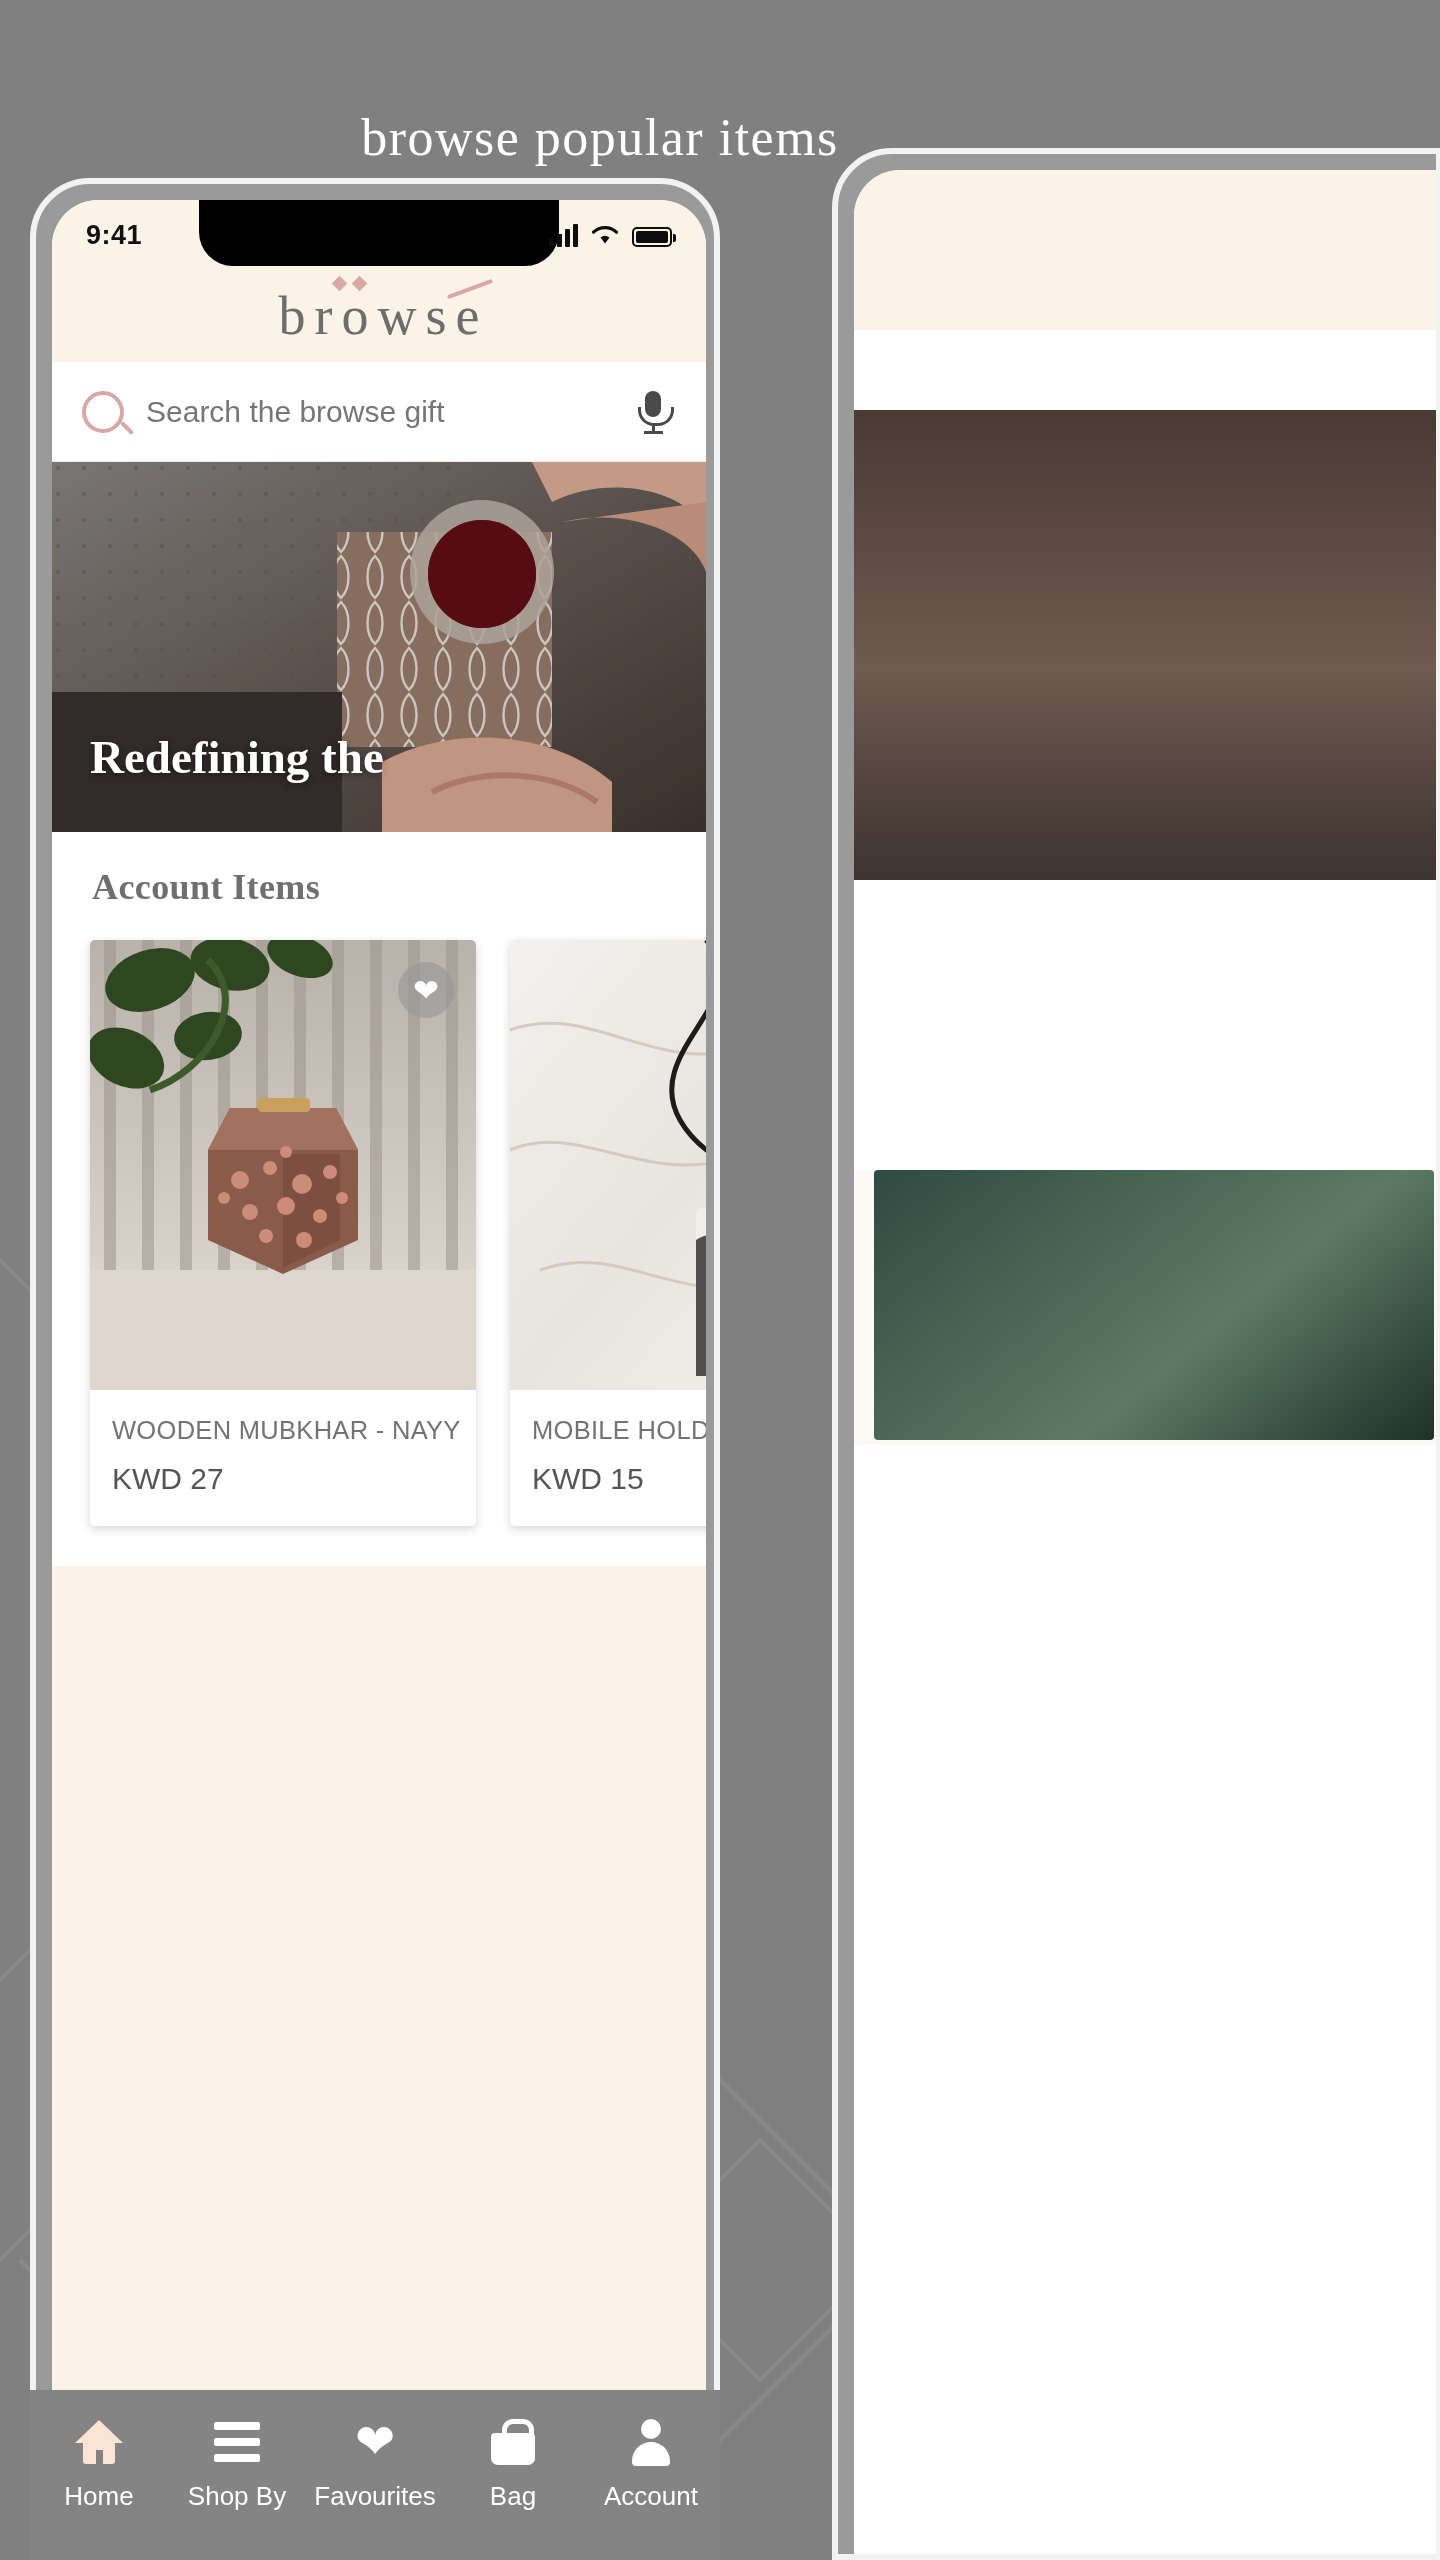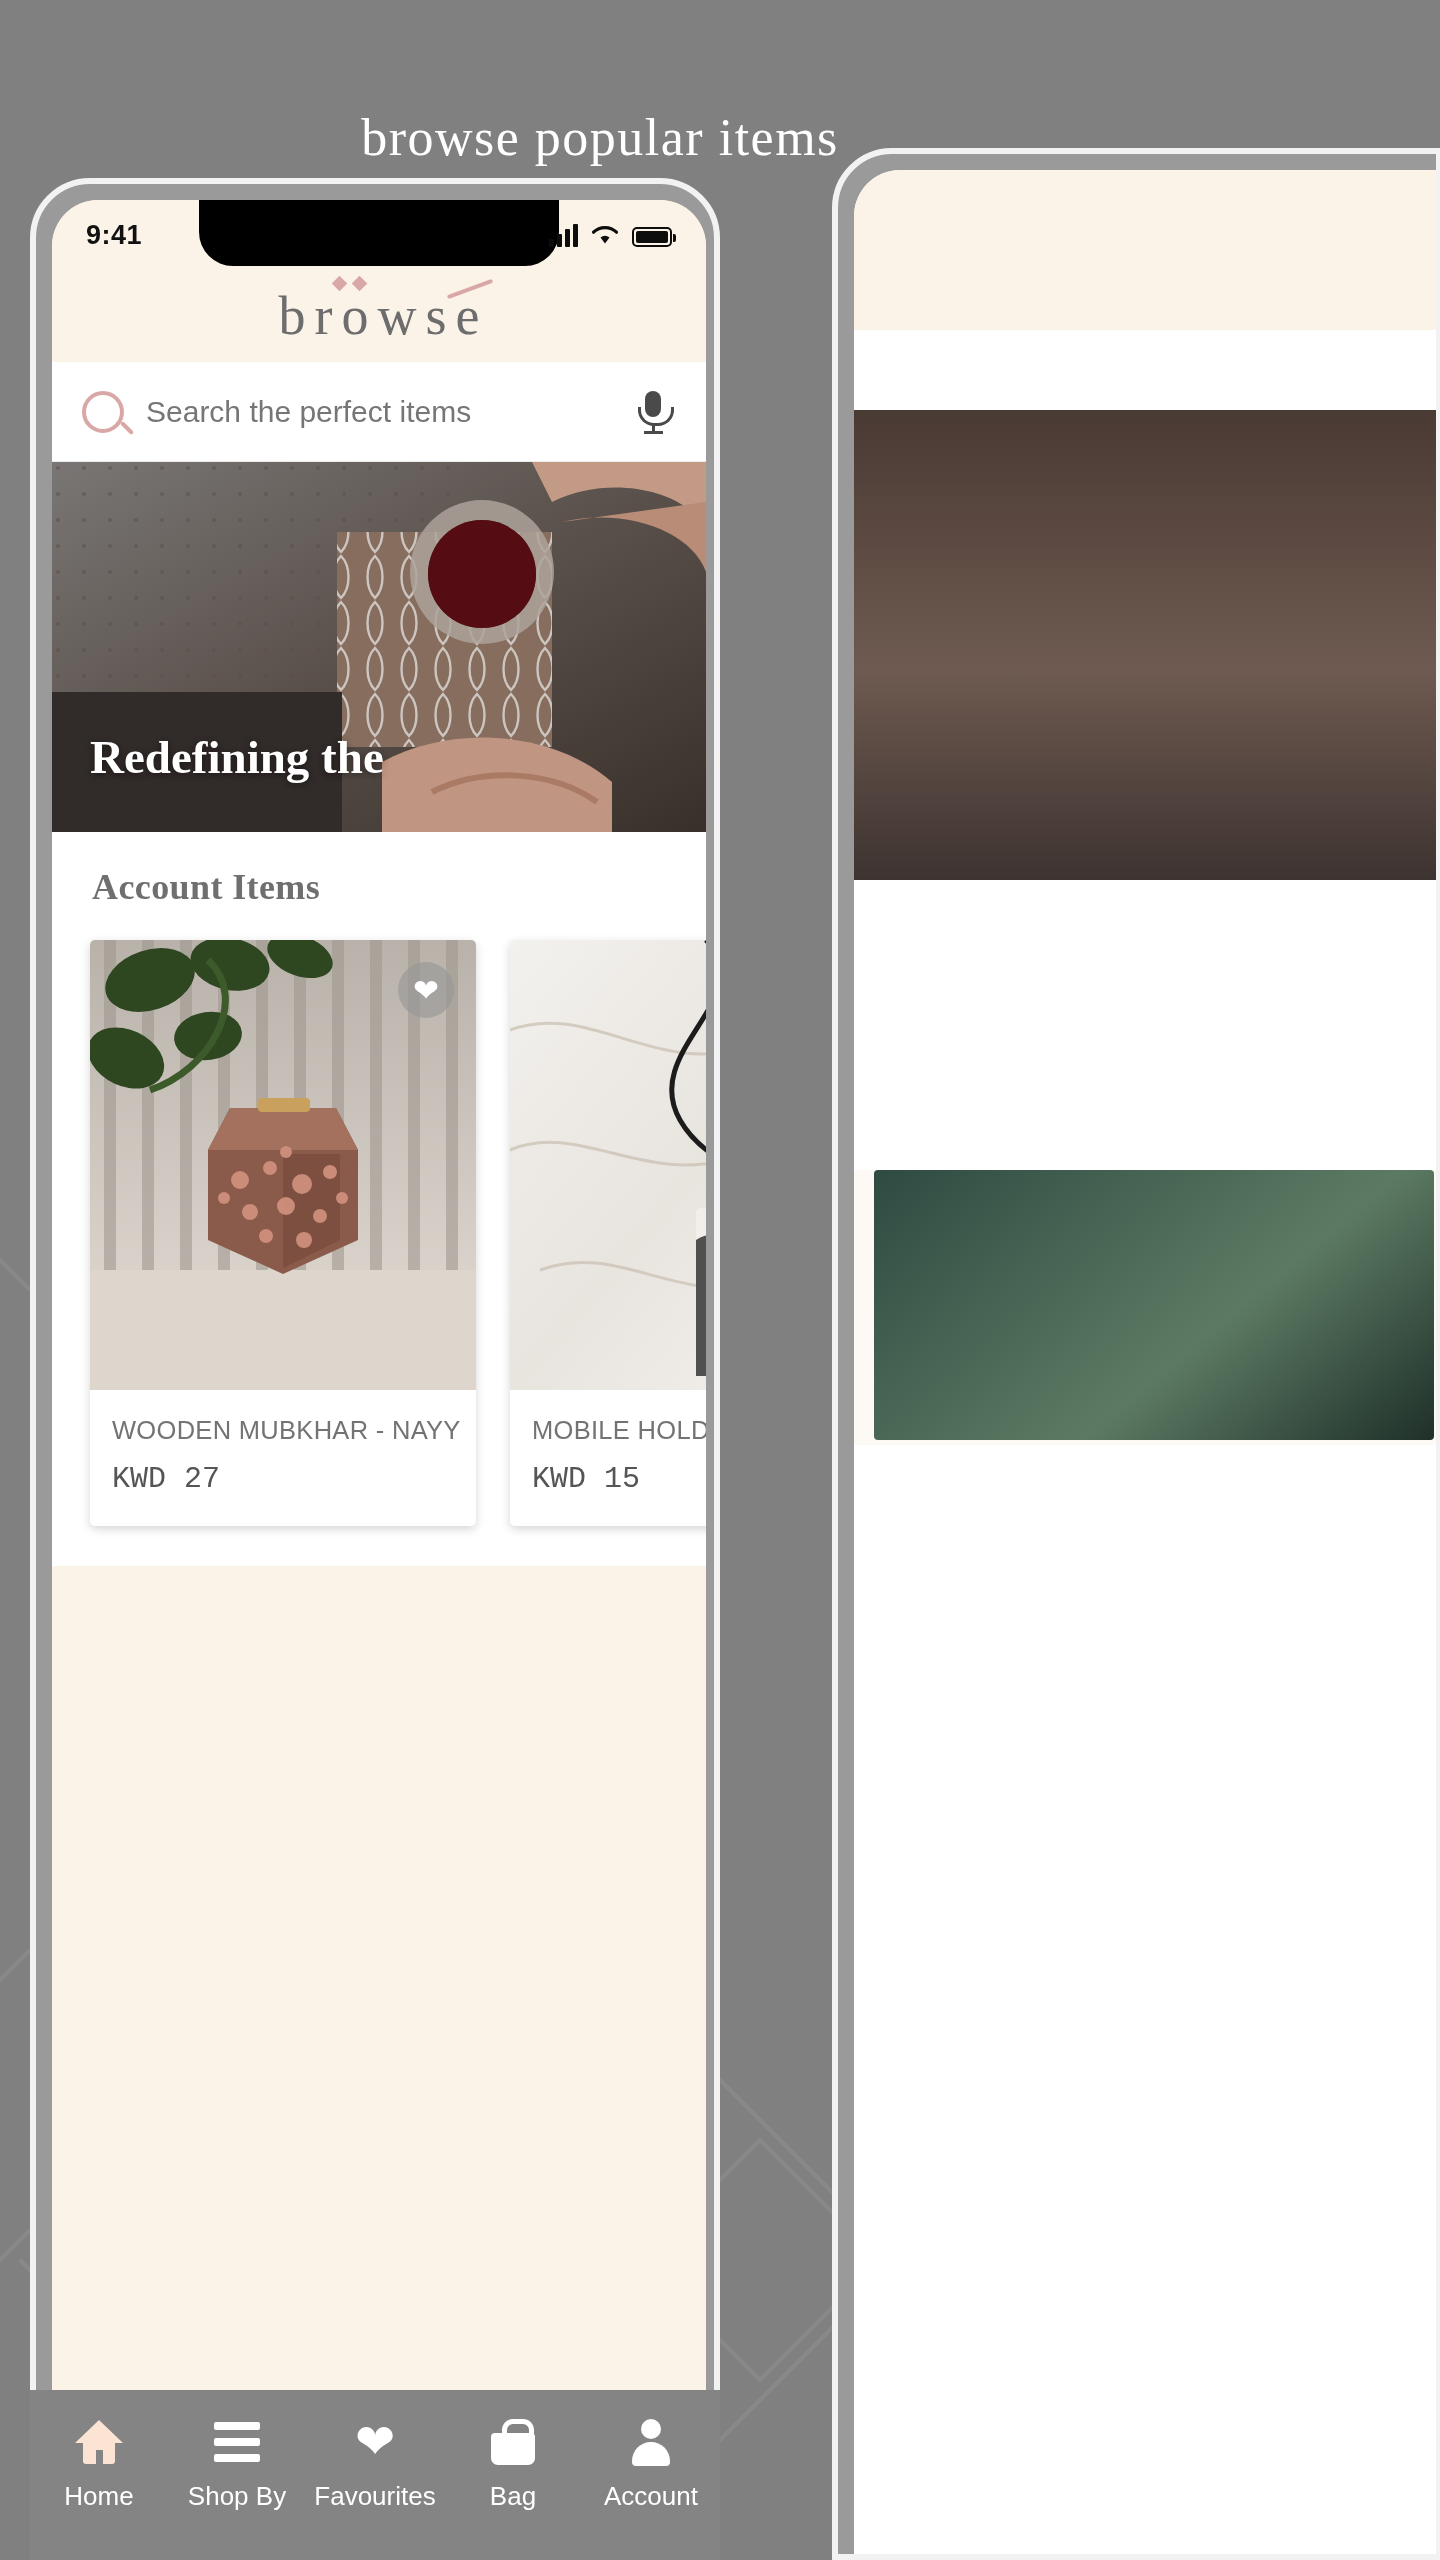--- a/index.html
+++ b/index.html
@@ -154,21 +154,21 @@
   }
   .card-img{height:450px;position:relative;overflow:hidden;}
   .fav-badge{
     position:absolute;right:22px;top:22px;width:56px;height:56px;
     background:rgba(150,150,150,.62);border-radius:50%;
     display:flex;align-items:center;justify-content:center;
   }
   .fav-badge .h{color:#fff;font-size:31px;line-height:1;}
   .card-body{padding:26px 22px 30px 22px;}
   .card-name{font-size:25.5px;color:#737373;letter-spacing:.3px;white-space:nowrap;}
-  .card-price{font-size:30px;color:#555;margin-top:17px;font-family:Liberation Mono, monospace;}
+  .card-price{font-size:30px;color:#555;margin-top:17px;}
 
   
   .tabbar{
     position:absolute;left:30px;top:2390px;width:690px;height:170px;
     background:#848484;display:flex;align-items:flex-start;
     justify-content:space-around;padding-top:26px;box-sizing:border-box;
     z-index:6;
   }
   .tab{display:flex;flex-direction:column;align-items:center;width:130px;}
   .tab-ic{height:52px;display:flex;align-items:center;justify-content:center;}
@@ -252,21 +252,21 @@
         <span class="umlaut">
             <span></span>
             <span></span>
           </span>
         <span class="accent"></span>
       </div>
     </div>
 
     <div class="searchbar">
       <span class="mag"></span>
-      <span class="search-ph">Search the perfect items</span>
+      <span class="search-ph">Search the browse gift</span>
       <span class="mic">
         <span class="cap"></span>
           <span class="arc"></span>
           <span class="stem"></span>
           <span class="base"></span>
       </span>
     </div>
 
     <div class="hero">
       <div class="hero-bg">

